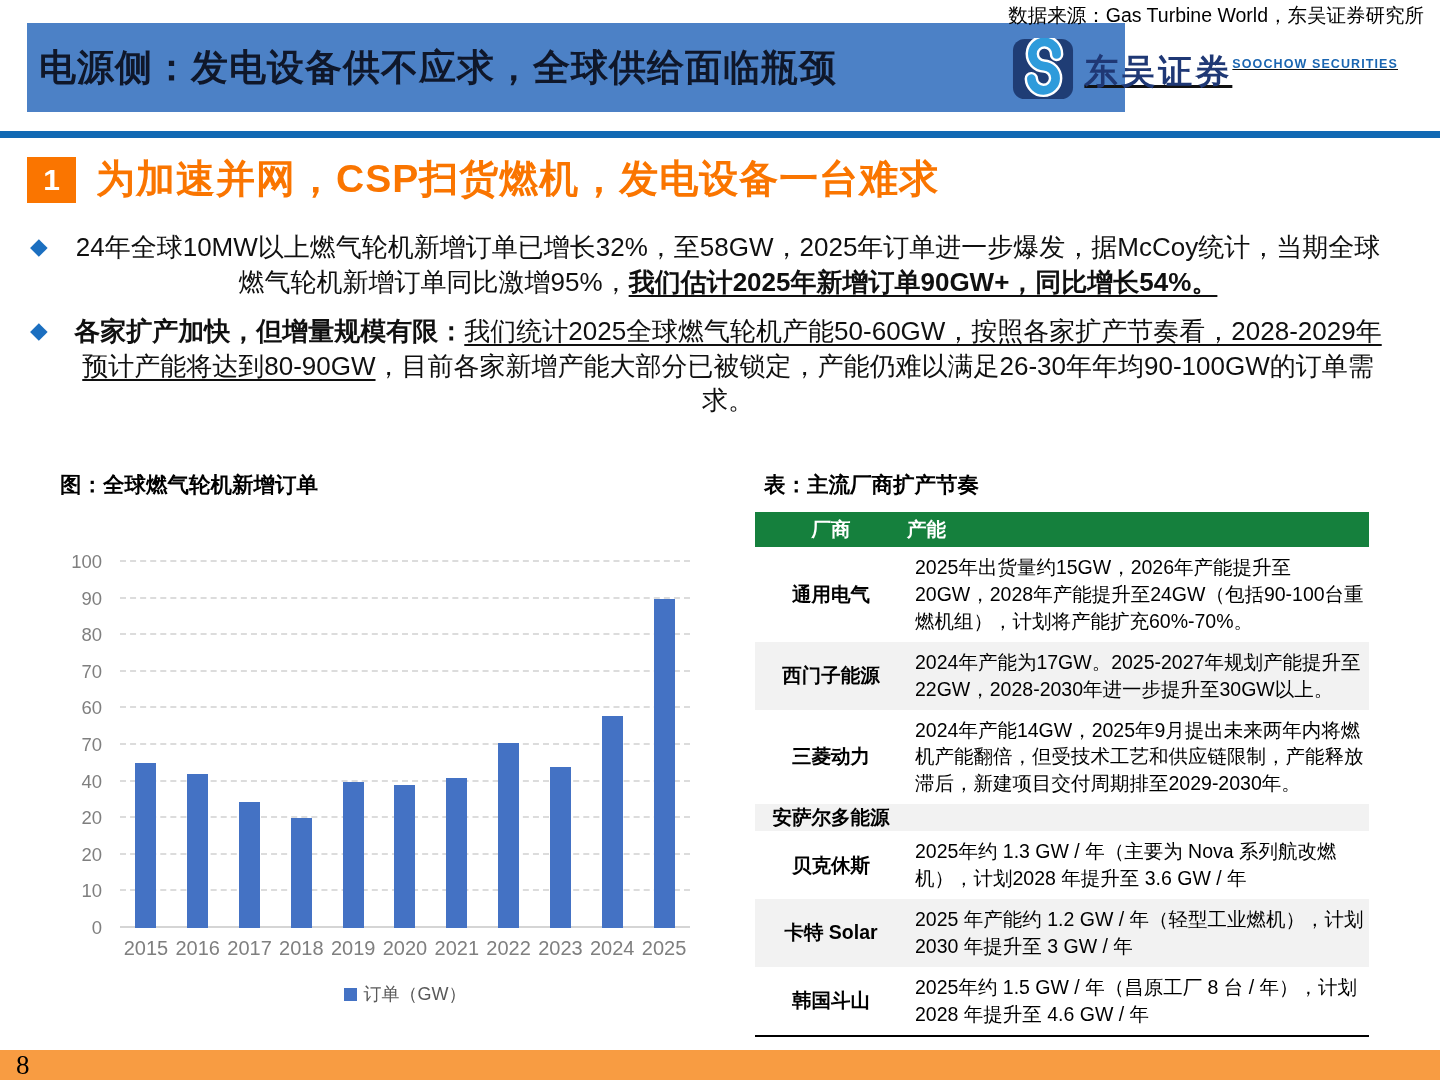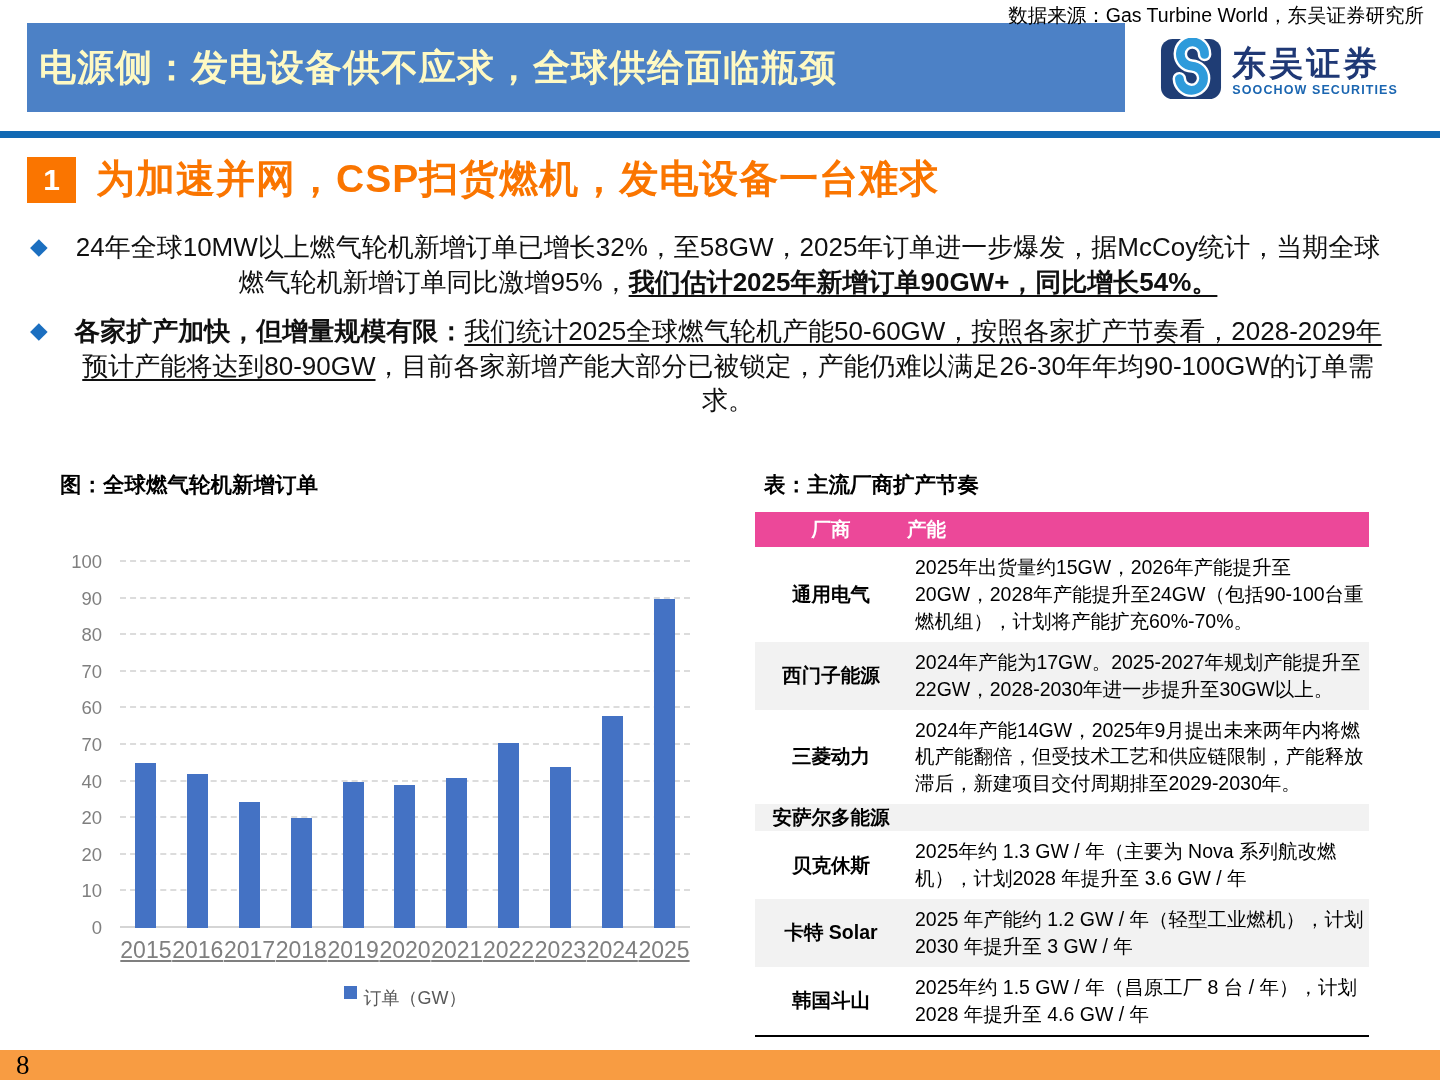--- a/index.html
+++ b/index.html
@@ -7,24 +7,24 @@
   body {
     position:relative; background:#ffffff; overflow:hidden;
     font-family:"Liberation Sans", sans-serif; color:#111;
   }
 
   
   .top-bar {
     position:absolute; left:27px; top:23px; width:1098px; height:89px;
     background:#4C81C6; display:flex; align-items:center; padding-left:12px;
   }
-  .top-bar .title { color:#fef9c3; font-size:37px; font-weight:bold; letter-spacing:1px; }
+  .top-bar .title { color:#0f172a; font-size:37px; font-weight:bold; letter-spacing:1px; }
 
   .logo { position:absolute; right:42px; top:38px; display:flex; align-items:center; gap:10px; }
-  .logo-text { display:flex; flex-direction:column; line-height:1; }
+  .logo-text { display:flex; flex-direction:row; line-height:1;text-decoration:underline; }
   .logo-cn { color:#1F3875; font-size:34px; font-weight:600; letter-spacing:3px; }
   .logo-en { color:#1B66B1; font-size:12.5px; font-weight:bold; letter-spacing:1.1px; margin-top:4px; }
 
   .divider { position:absolute; left:0; top:131px; width:1440px; height:7px; background:#1169B4; }
 
   
   .sec-num {
     position:absolute; left:27px; top:157px; width:49px; height:46px;
     background:#FA7500; color:#fff; font-size:30px; font-weight:bold;
     display:flex; align-items:center; justify-content:center;
@@ -47,29 +47,29 @@
   .chart { position:absolute; left:72px; top:562px; width:618px; }
   .plot { position:relative; margin-left:48px; width:570px; height:366px; }
   .gridline { position:absolute; left:0; right:0; height:0; border-top:2px dashed #DCDCDC; }
   .gridline.zero { border-top:2px solid #D5D5D5; }
   .ylabels { position:absolute; left:-52px; top:0; bottom:0; width:42px; }
   .ylabel { position:absolute; right:8px; font-size:18.5px; color:#7F7F7F; transform:translateY(11px);margin-left:48px; }
   .bars { position:absolute; left:0; right:0; top:0; bottom:0; display:flex; align-items:flex-end; }
   .slot { flex:1; display:flex; justify-content:center; align-items:flex-end; height:100%; }
   .bar { width:21px; background:#4472C4; }
   .xlabels { display:flex; margin-left:48px; width:570px; margin-top:9px; }
-  .xlabel { flex:1; text-align:center; font-size:23px; color:#7F7F7F;text-decoration:underline; }
-  .legend { display:flex; justify-content:center; margin-top:22px; margin-left:48px; width:570px; gap:7px; }
+  .xlabel { flex:1; text-align:center; font-size:20px; color:#7F7F7F; }
+  .legend { display:flex; align-items:center; justify-content:center; margin-top:22px; margin-left:48px; width:570px; gap:7px; }
   .legend-swatch { width:13px; height:13px; background:#4472C4; }
   .legend-label { font-size:18px; color:#595959; }
 
   
   .table-title { position:absolute; left:764px; top:470px; font-size:21.5px; font-weight:bold; color:#000; }
   .cap-table { position:absolute; left:755px; top:512px; width:614px; border-bottom:2.5px solid #000; }
-  .t-header { display:flex; background:#ec4899; color:#fff; font-weight:bold; font-size:19.5px; height:35px; align-items:center; }
+  .t-header { display:flex; background:#15803d; color:#fff; font-weight:bold; font-size:19.5px; height:35px; align-items:center; }
   .t-header .h-vendor { width:152px; text-align:center; }
   .t-header .h-capacity { flex:1; }
   .t-row { display:flex; font-size:19.5px; }
   .t-row.gray { background:#F2F2F2; }
   .v-cell { width:152px; flex:0 0 152px; font-weight:bold; display:flex; align-items:center; justify-content:center; text-align:center; padding:0 4px; color:#000; }
   .c-cell { flex:1; padding:7px 4px 7px 8px; line-height:1.38; color:#000; }
 
   
   .footer { position:absolute; left:0; bottom:0; width:1440px; height:30px; background:#F89C42; }
   .page-num {

